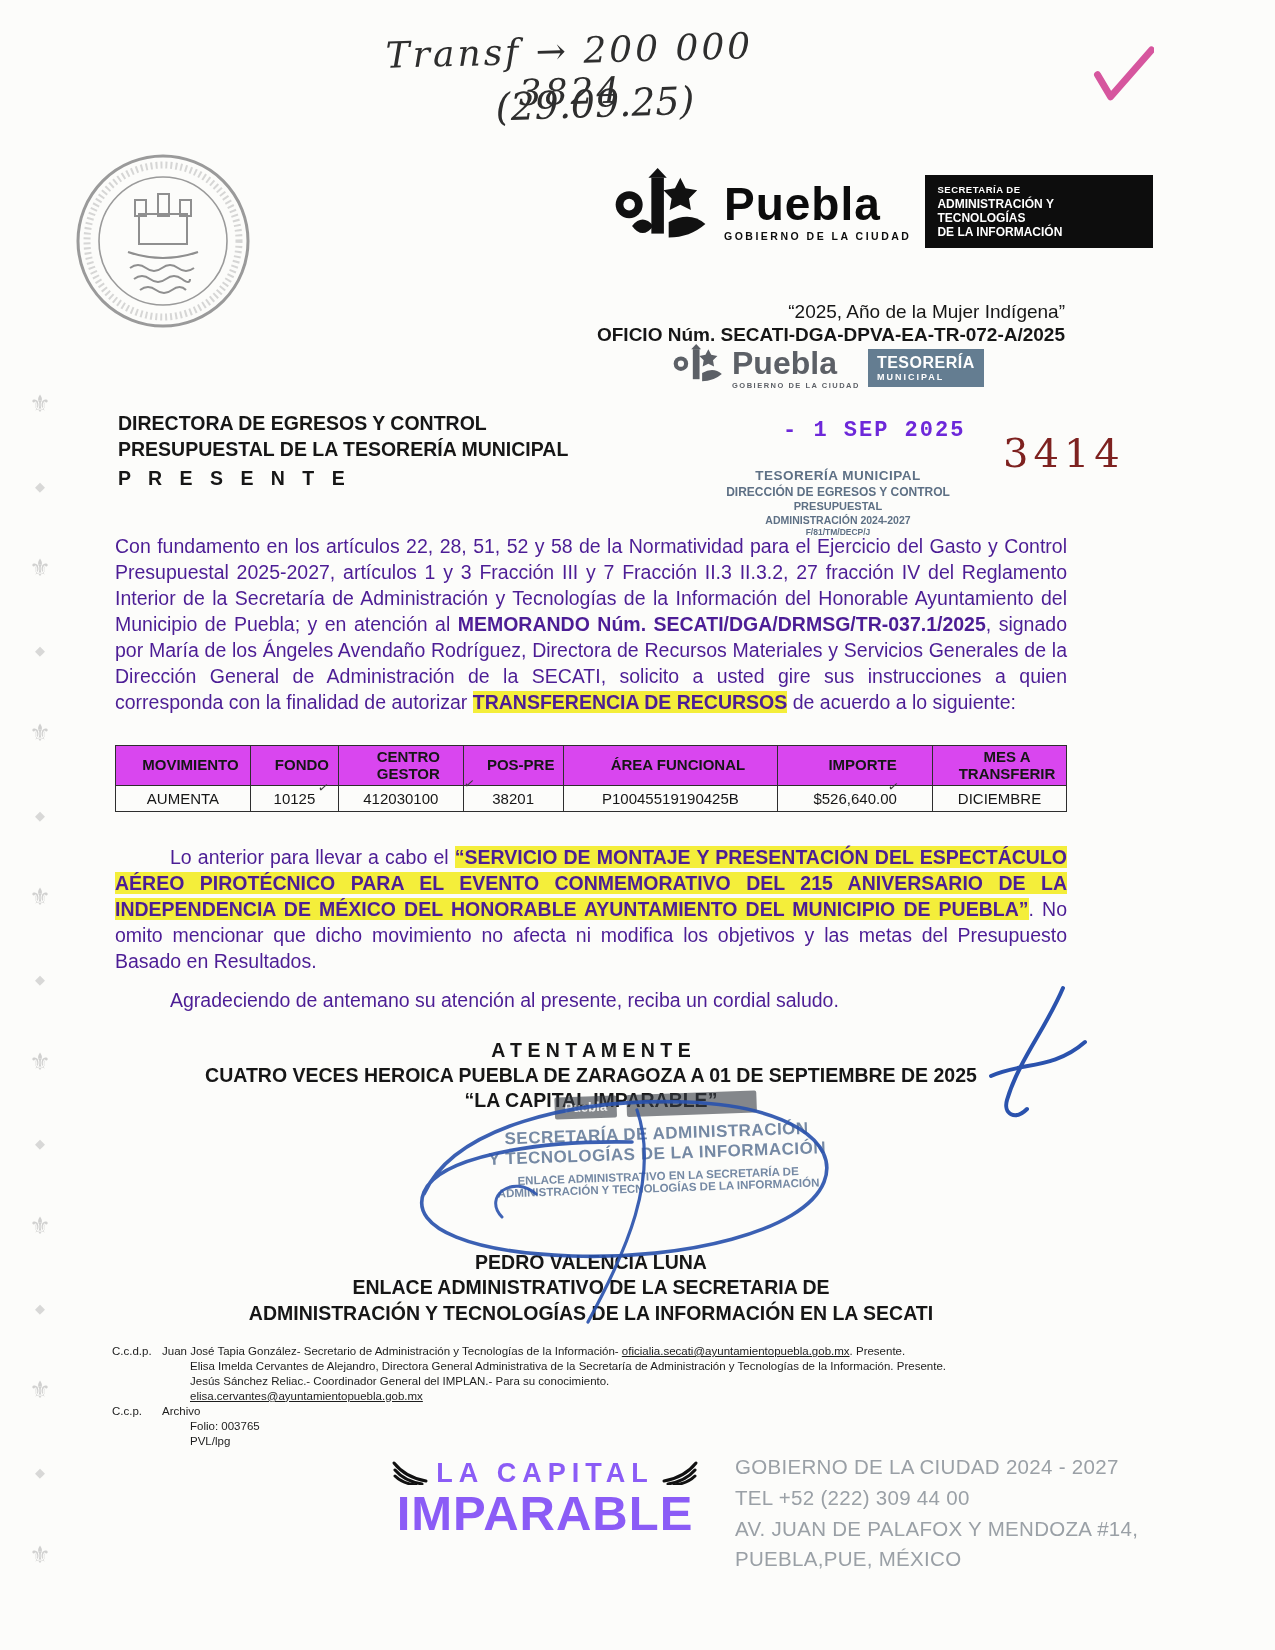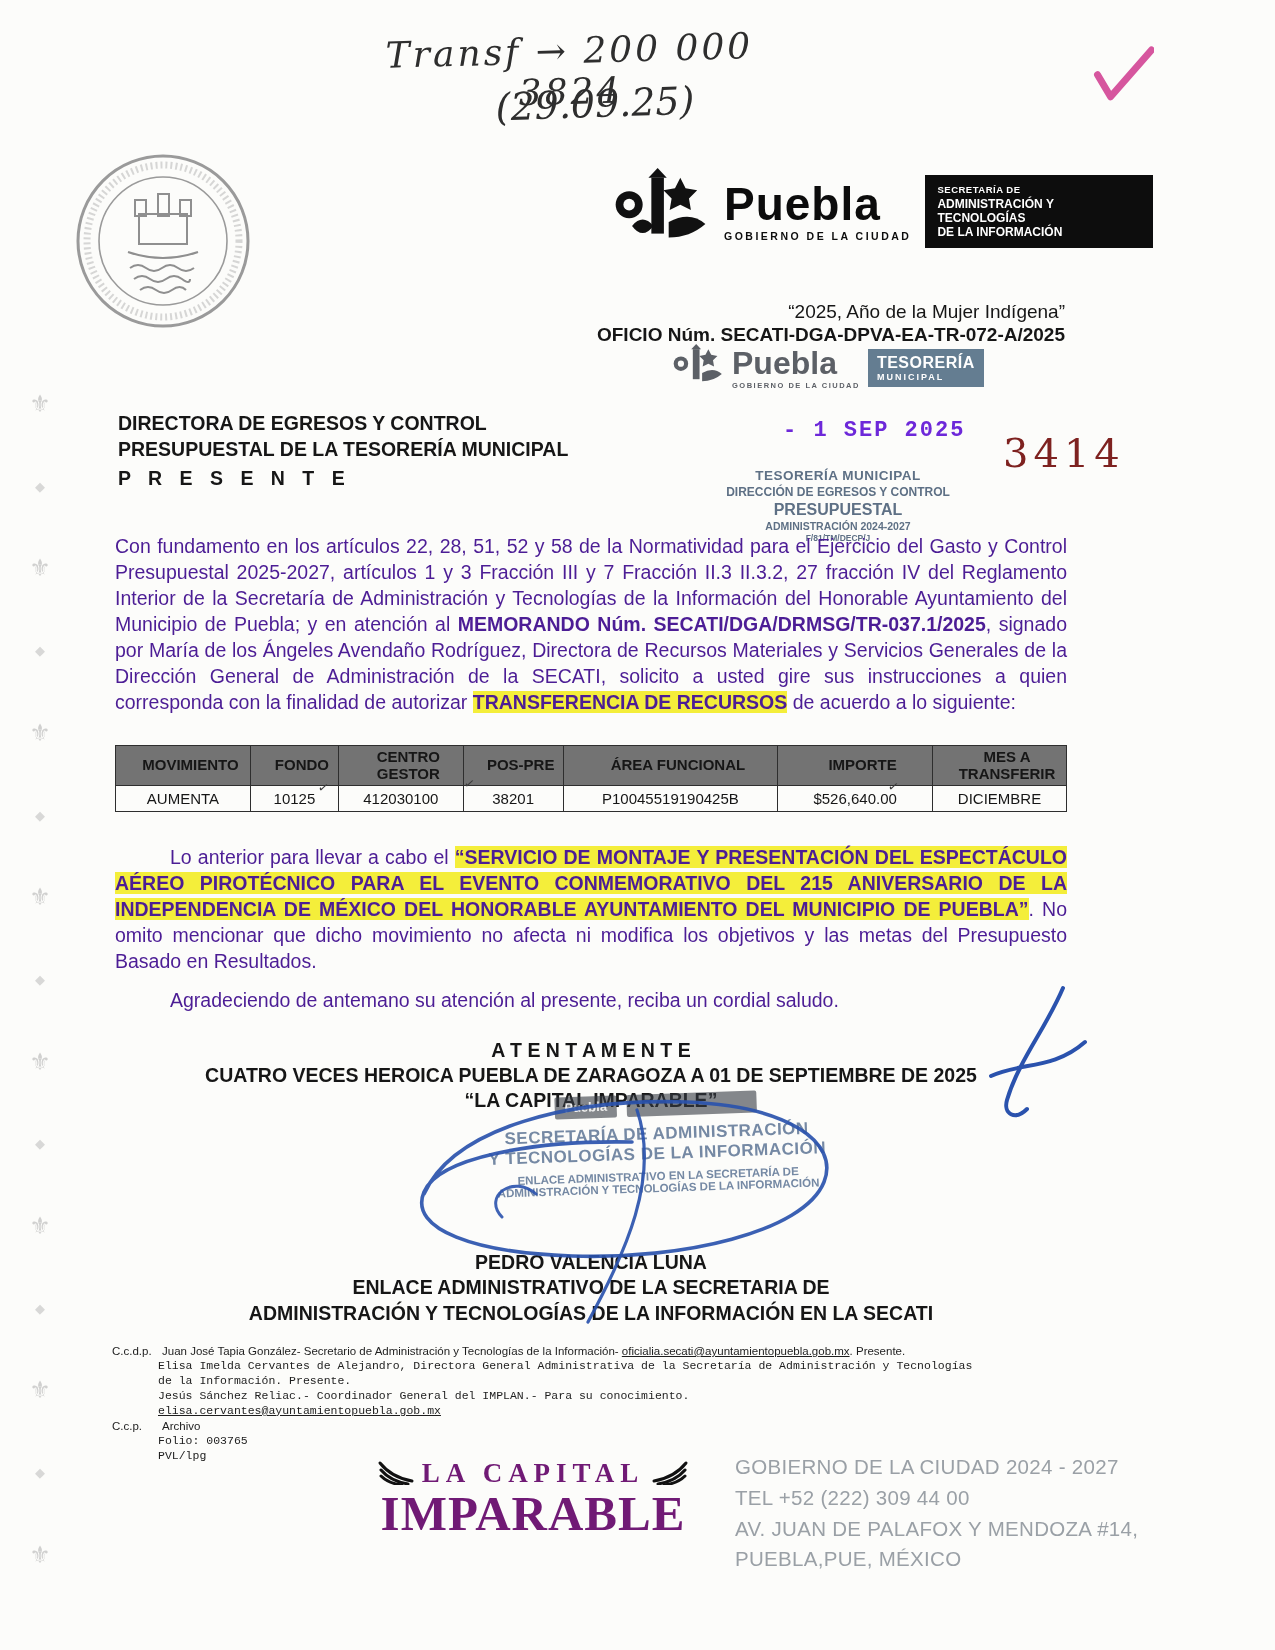--- a/index.html
+++ b/index.html
@@ -48,35 +48,35 @@
   .recipient .presente { letter-spacing:6px; margin-top:2px; }
 
   .date-stamp { left:783px; top:418px; font-family:"Liberation Mono", monospace; font-weight:bold;
     font-size:22px; letter-spacing:2px; color:#6d28d9; }
   .folio-num { left:1003px; top:430px; font-family:"DejaVu Serif", serif; font-size:40px;
     letter-spacing:5px; color:#7e2220; }
 
   .recv-stamp { left:688px; top:468px; width:300px; text-align:center; color:#5e7085; font-weight:bold; line-height:1.25; }
   .recv-stamp div:nth-child(1){ font-size:13.5px; letter-spacing:.5px; }
   .recv-stamp div:nth-child(2){ font-size:12px; }
-  .recv-stamp div:nth-child(3){ font-size:16px; }
+  .recv-stamp div:nth-child(3){ font-size:11px; }
   .recv-stamp div:nth-child(4){ font-size:10.5px; }
   .recv-stamp div:nth-child(5){ font-size:8.5px; }
 
   .para { left:115px; width:952px; font-size:19.5px; line-height:1.33; text-align:justify; color:#4c1d95; }
   .p1 { top:534px; }
   .p2 { top:845px; text-indent:55px; }
   .p3 { top:988px; text-indent:55px; text-align:left; }
   .b  { font-weight:bold; }
   .hl { background:#f4ee3a; }
 
   table.transfer { position:absolute; left:115px; top:745px; width:952px; border-collapse:collapse;
     font-size:15px; text-align:center; }
   table.transfer th, table.transfer td { border:1.6px solid #2e2e2e; padding:3px 5px; }
-  table.transfer th { background:#737373; font-weight:bold; line-height:1.1;padding-left:20px; }
+  table.transfer th { background:#d946ef; font-weight:bold; line-height:1.1;padding-left:20px; }
   table.transfer td { height:26px; }
   .tick { color:#3c3c3c; font-size:13px; transform:rotate(10deg); z-index:5; }
 
   .closing { left:115px; top:1038px; width:952px; text-align:center; font-weight:bold;
     font-size:19.5px; line-height:1.28; }
   .signer { left:115px; top:1250px; width:952px; text-align:center; font-weight:bold;
     font-size:19.5px; line-height:1.3; z-index:3; }
 
   .enlace-stamp { left:452px; top:1094px; width:410px; text-align:center; color:#7589a4;
     transform:rotate(-2deg); z-index:2; }
@@ -88,24 +88,24 @@
   .enlace-stamp .s2 { font-size:17px; font-weight:bold; letter-spacing:.5px; }
   .enlace-stamp .s3 { font-size:11.5px; font-weight:bold; margin-top:6px; }
   .enlace-stamp .s4 { font-size:11.5px; font-weight:bold; }
 
   .sig-main { left:382px; top:1072px; z-index:4; }
   .sig-right { left:983px; top:982px; z-index:4; }
   .check-pink { left:1088px; top:40px; }
 
   .cc { left:112px; top:1344px; width:880px; font-size:11.5px; line-height:1.3; color:#1d1d1d; }
   .cc .lbl { display:inline-block; width:50px; }
-  .cc .ind { margin-left:46px;font-family:Liberation Mono, monospace; }
+  .cc .ind { margin-left:78px; }
   .cc a, .cc .email { color:#1d1d1d; text-decoration:underline; }
 
-  .footer-logo { left:368px; top:1458px; width:330px; text-align:center; color:#701a75;font-family:Liberation Serif, serif; }
+  .footer-logo { left:380px; top:1458px; width:330px; text-align:center; color:#8b5cf6; }
   .fl-row { display:flex; align-items:center; justify-content:center; gap:8px; }
   .fl-top { font-size:27px; font-weight:bold; letter-spacing:6px; }
   .fl-bottom { font-size:49px; font-weight:bold; letter-spacing:1px; margin-top:-4px; }
 
   .footer-right { left:735px; top:1452px; font-size:20.5px; color:#9aa0a6; line-height:1.5; letter-spacing:.3px; }
 </style>
 </head>
 <body>
 
 <div class="page">

